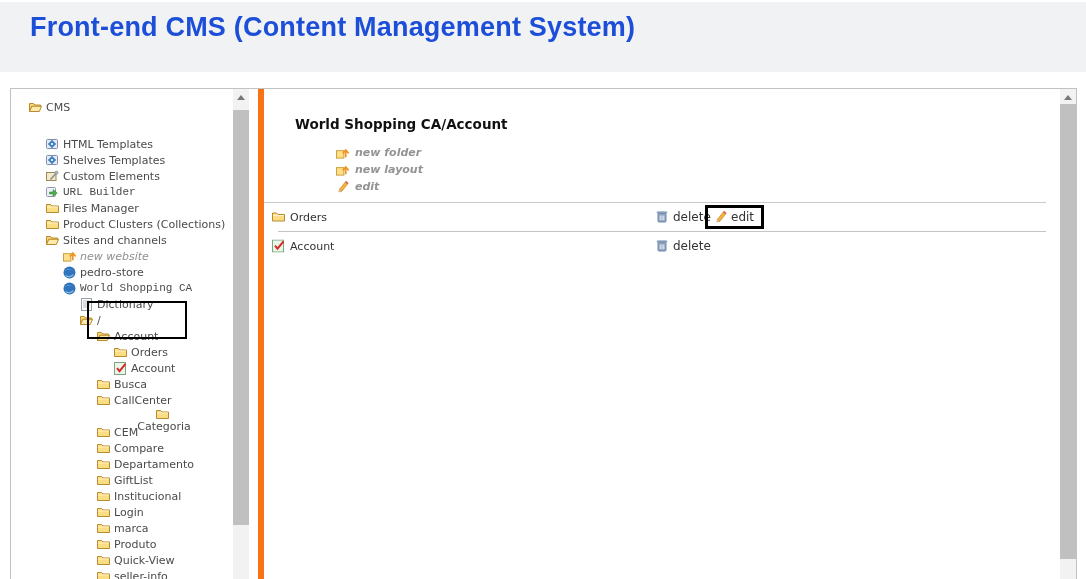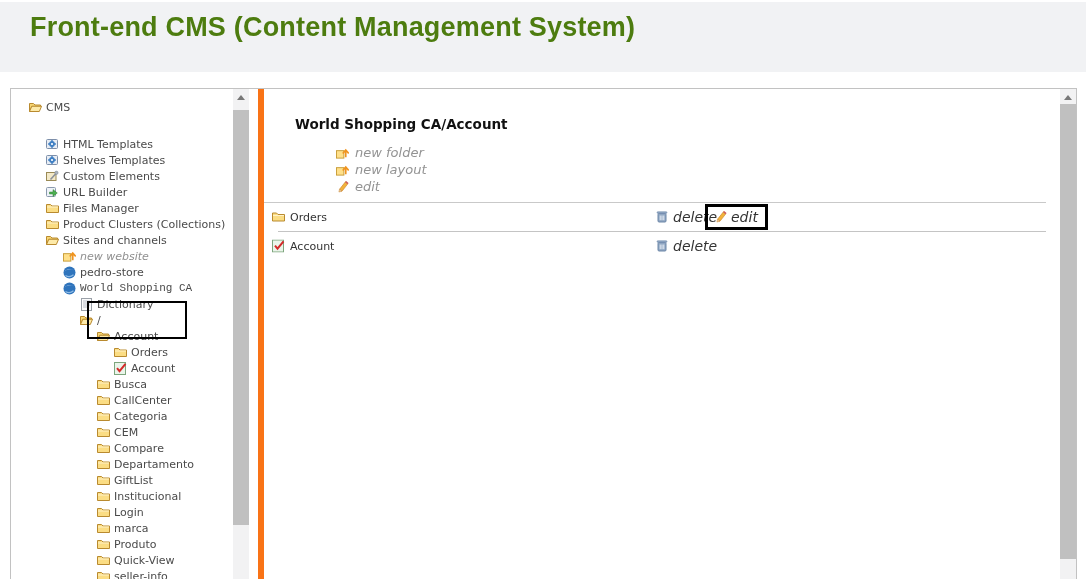--- a/index.html
+++ b/index.html
@@ -8,21 +8,21 @@
     background:#ffffff;font-family:"DejaVu Sans",sans-serif;
   }
   
   .app-header{
     position:absolute;left:0;top:2px;width:1086px;height:70px;
     background:#f1f2f4;
   }
   .app-title{
     position:absolute;left:30px;top:10px;
     font-family:"Liberation Sans",sans-serif;
-    font-size:27px;font-weight:bold;color:#4d7c0f;letter-spacing:.2px;
+    font-size:27px;font-weight:bold;color:#1d4ed8;letter-spacing:.2px;
   }
   
   .main-panel{
     position:absolute;left:10px;top:88px;width:1067px;height:491px;
     border:1px solid #c2c2c2;border-bottom:none;background:#fff;box-sizing:border-box;
   }
   
   .tree-panel{
     position:absolute;left:0;top:0;width:253px;height:100%;
     border-right:6px solid #f97316;box-sizing:border-box;
@@ -56,36 +56,36 @@
   .content-area{position:absolute;left:253px;top:0;width:796px;height:100%;}
   .content-title{
     position:absolute;left:31px;top:27px;
     font-size:13.5px;font-weight:bold;color:#111;
   }
   .content-actions{position:absolute;left:71px;top:55px;}
   .content-action{
     height:17px;display:flex;align-items:center;cursor:pointer;white-space:nowrap;
   }
   .content-action .icon{display:inline-flex;width:14px;justify-content:center;}
-  .content-action .lbl{margin-left:6px;font-size:13px;font-style:italic;color:#939393;}
+  .content-action .lbl{margin-left:6px;font-size:11px;font-style:italic;color:#939393;font-weight:bold;}
   .content-divider{position:absolute;left:0;top:113px;width:782px;height:1px;background:#c9c9c9;}
   .row-separator{position:absolute;left:14px;top:142px;width:768px;height:1px;background:#c4c4c4;}
   .content-rows{position:absolute;left:0;top:113px;width:782px;}
   .content-row{position:relative;height:29px;}
   .content-row .row-main{
     position:absolute;left:7px;top:50%;transform:translateY(-50%);
     display:flex;align-items:center;
   }
   .content-row .icon{display:inline-flex;width:14px;justify-content:center;}
   .content-row .row-label{margin-left:5px;font-size:11px;color:#333;}
   .row-action{
     position:absolute;top:50%;transform:translateY(-50%);
     display:flex;align-items:center;cursor:pointer;white-space:nowrap;
   }
-  .row-action .lbl{margin-left:4px;font-size:14px;color:#333;font-style:italic;}
+  .row-action .lbl{margin-left:4px;font-size:12px;color:#333;}
   .act-delete{left:391px;}
   .act-edit{left:449px;}
   .row-action.boxed{
     left:441px;border:3px solid #000;padding:2px 7px 2px 5px;
   }
 </style>
 </head>
 <body>
 
 <div class="app-header">
@@ -136,21 +136,21 @@
         <div class="tree-row" style="padding-left: 34px;">
           <span class="icon">
             <svg width="13" height="12" viewBox="0 0 13 12">
               <rect x="0.5" y="2.5" width="9.5" height="8" fill="#f3e9c8" stroke="#9a8a55"></rect>
               <path d="M4.5 9.5 L10 3.5" stroke="#8a9099" stroke-width="1.6"></path>
               <circle cx="10.4" cy="2.8" r="1.7" fill="#aab2bc" stroke="#7d8691" stroke-width="0.5"></circle>
             </svg>
           </span>
           <span class="tree-label">Custom Elements</span>
         </div>
-        <div class="tree-row" style="padding-left: 34px;">
+        <div class="tree-row" style="padding-left: 34px; font-family: Liberation Mono, monospace;">
           <span class="icon">
             <svg width="13" height="12" viewBox="0 0 13 12">
               <rect x="0.5" y="1.5" width="9" height="9" rx="1" fill="#eef2f8" stroke="#8a99ad"></rect>
               <path d="M3.5 6 h3.5 v-2.4 l4.3 3.4 -4.3 3.4 V8 H3.5 z" fill="#4caf50" stroke="#2e7d32" stroke-width="0.5"></path>
             </svg>
           </span>
           <span class="tree-label">URL Builder</span>
         </div>
         <div class="tree-row" style="padding-left: 34px;">
           <span class="icon">
@@ -264,21 +264,21 @@
         </div>
         <div class="tree-row" style="padding-left: 85px;">
           <span class="icon">
             <svg width="13" height="12" viewBox="0 0 13 12">
               <path d="M0.5 10.5 V2.5 H4.5 L6 4 H12.5 V10.5 Z" fill="#fbdd84" stroke="#b98a2f" stroke-width="1"></path>
               <path d="M1 5 H12" stroke="#fff2c8" stroke-width="1"></path>
             </svg>
           </span>
           <span class="tree-label">CallCenter</span>
         </div>
-        <div class="tree-row" style="padding-left: 85px;">
+        <div class="tree-row" style="padding-left: 85px; flex-direction: column;">
           <span class="icon">
             <svg width="13" height="12" viewBox="0 0 13 12">
               <path d="M0.5 10.5 V2.5 H4.5 L6 4 H12.5 V10.5 Z" fill="#fbdd84" stroke="#b98a2f" stroke-width="1"></path>
               <path d="M1 5 H12" stroke="#fff2c8" stroke-width="1"></path>
             </svg>
           </span>
           <span class="tree-label">Categoria</span>
         </div>
         <div class="tree-row" style="padding-left: 85px;">
           <span class="icon">

